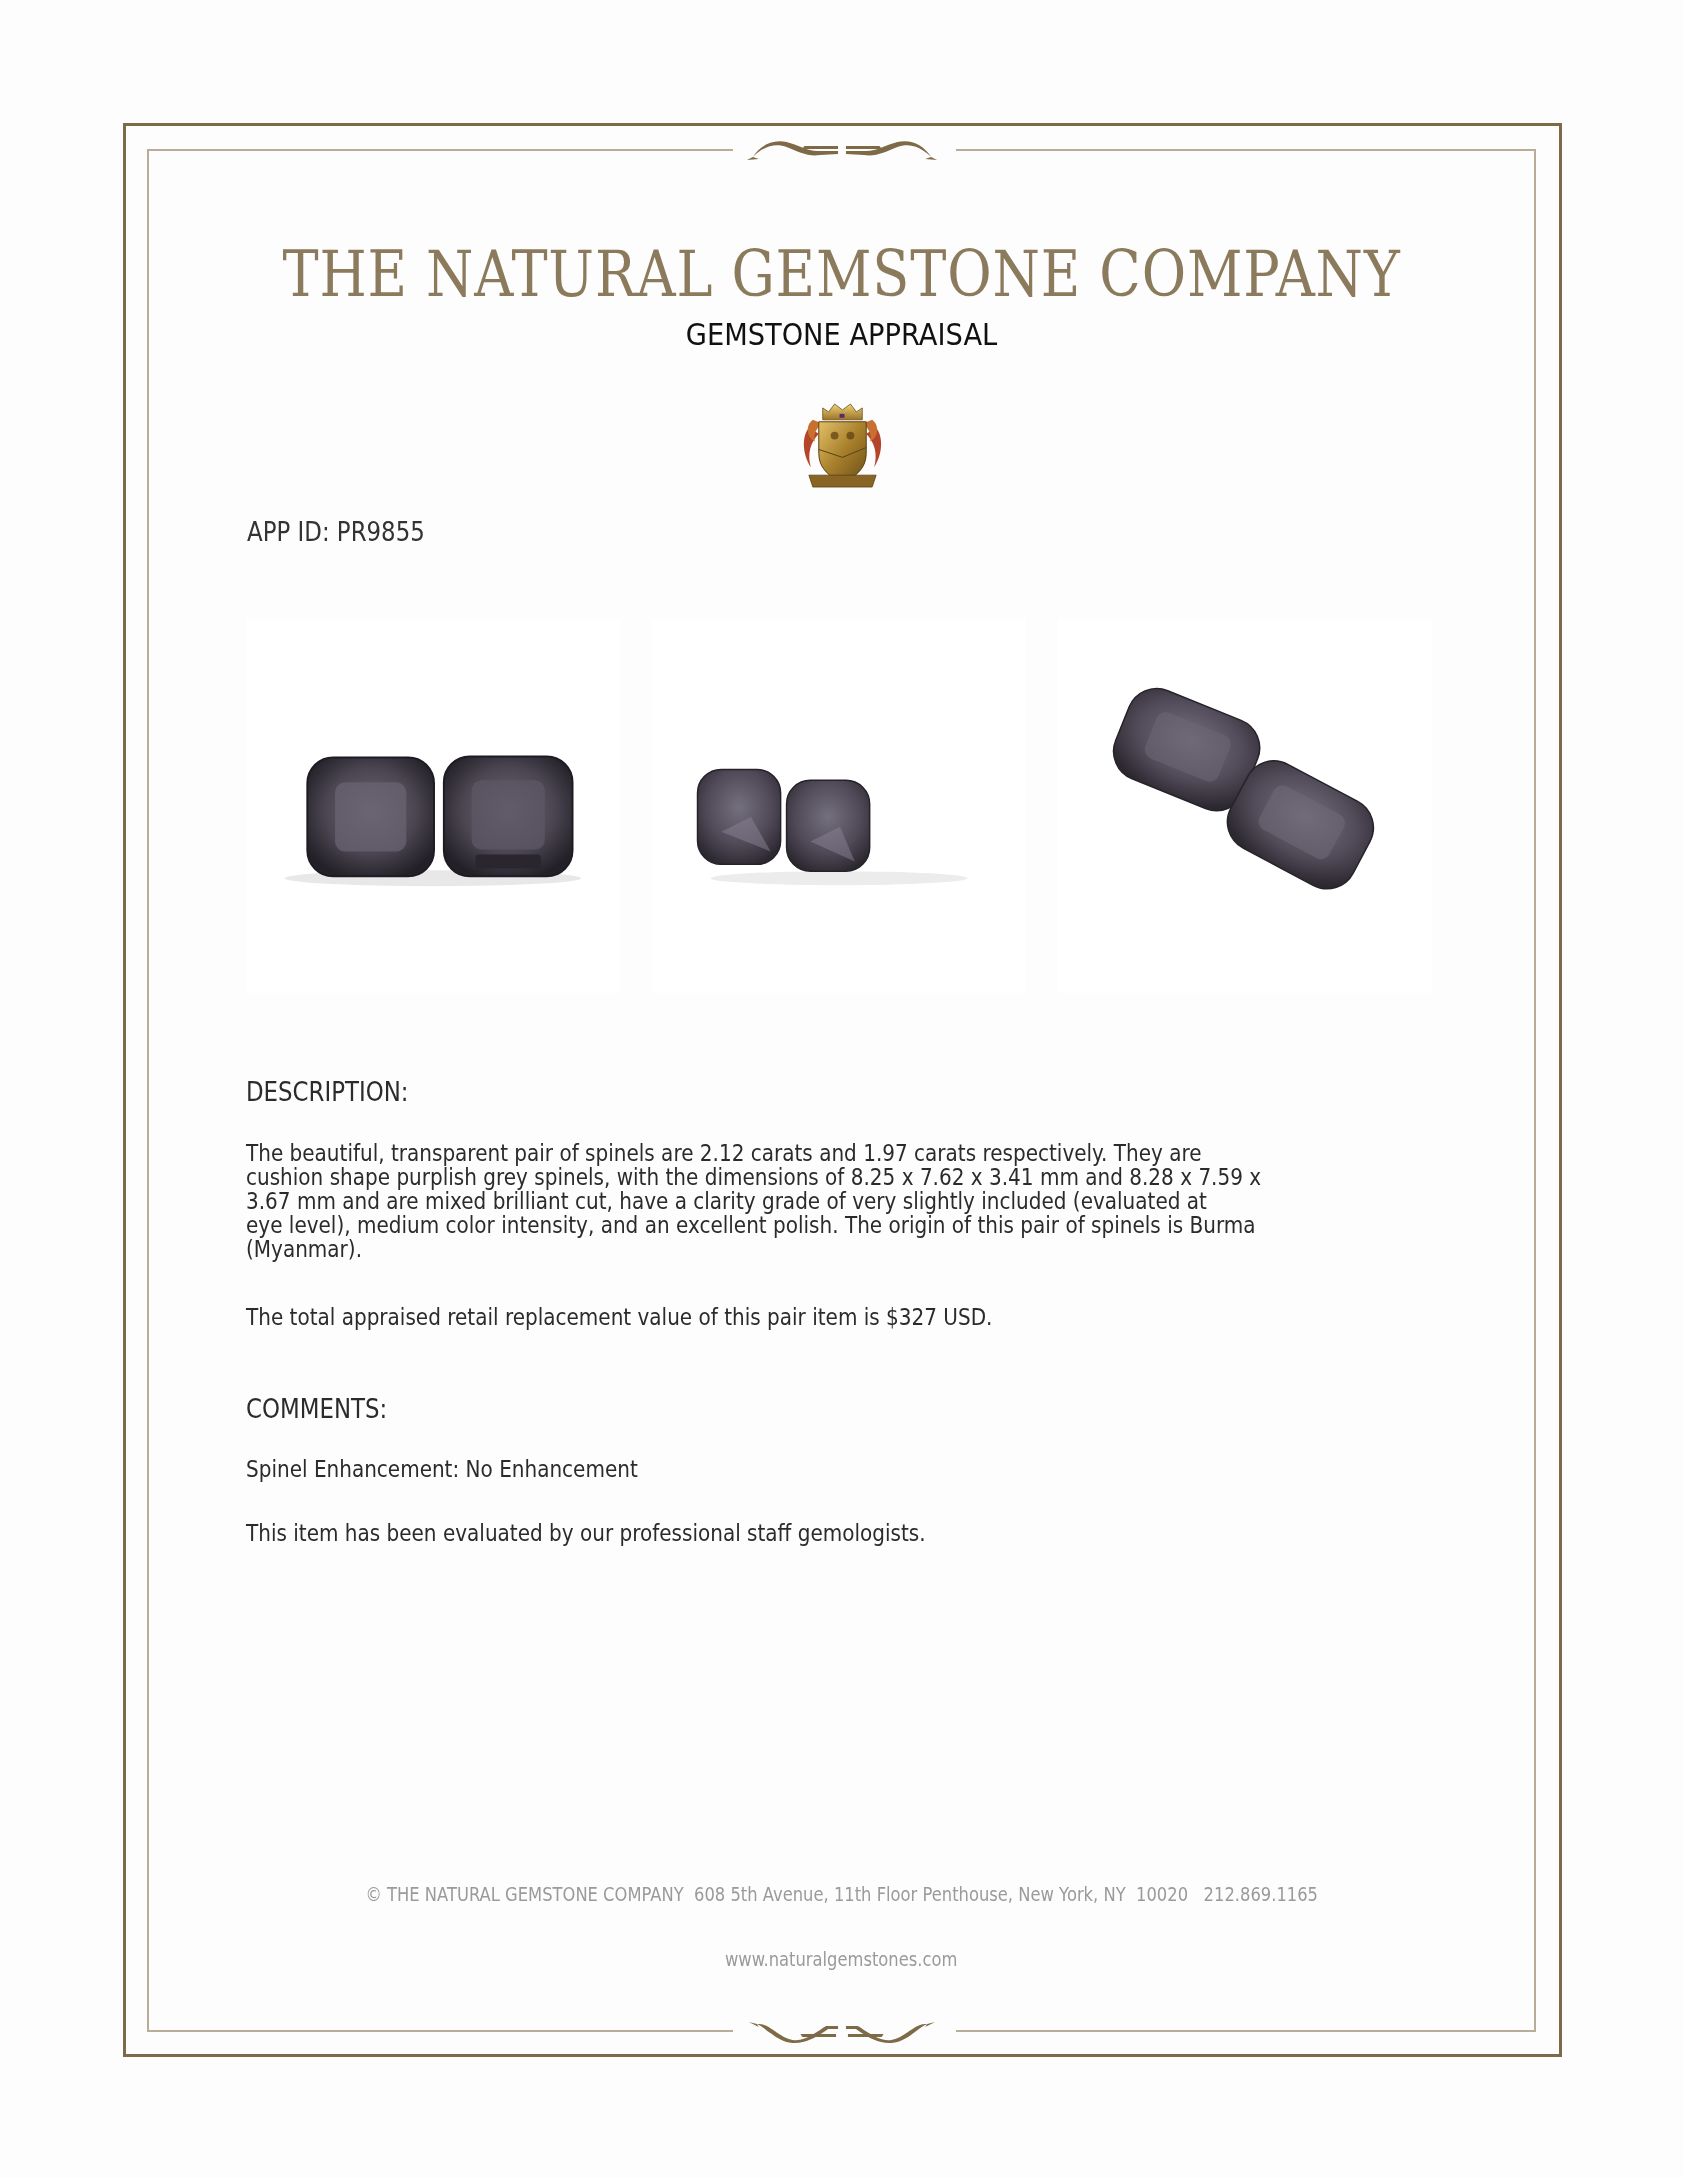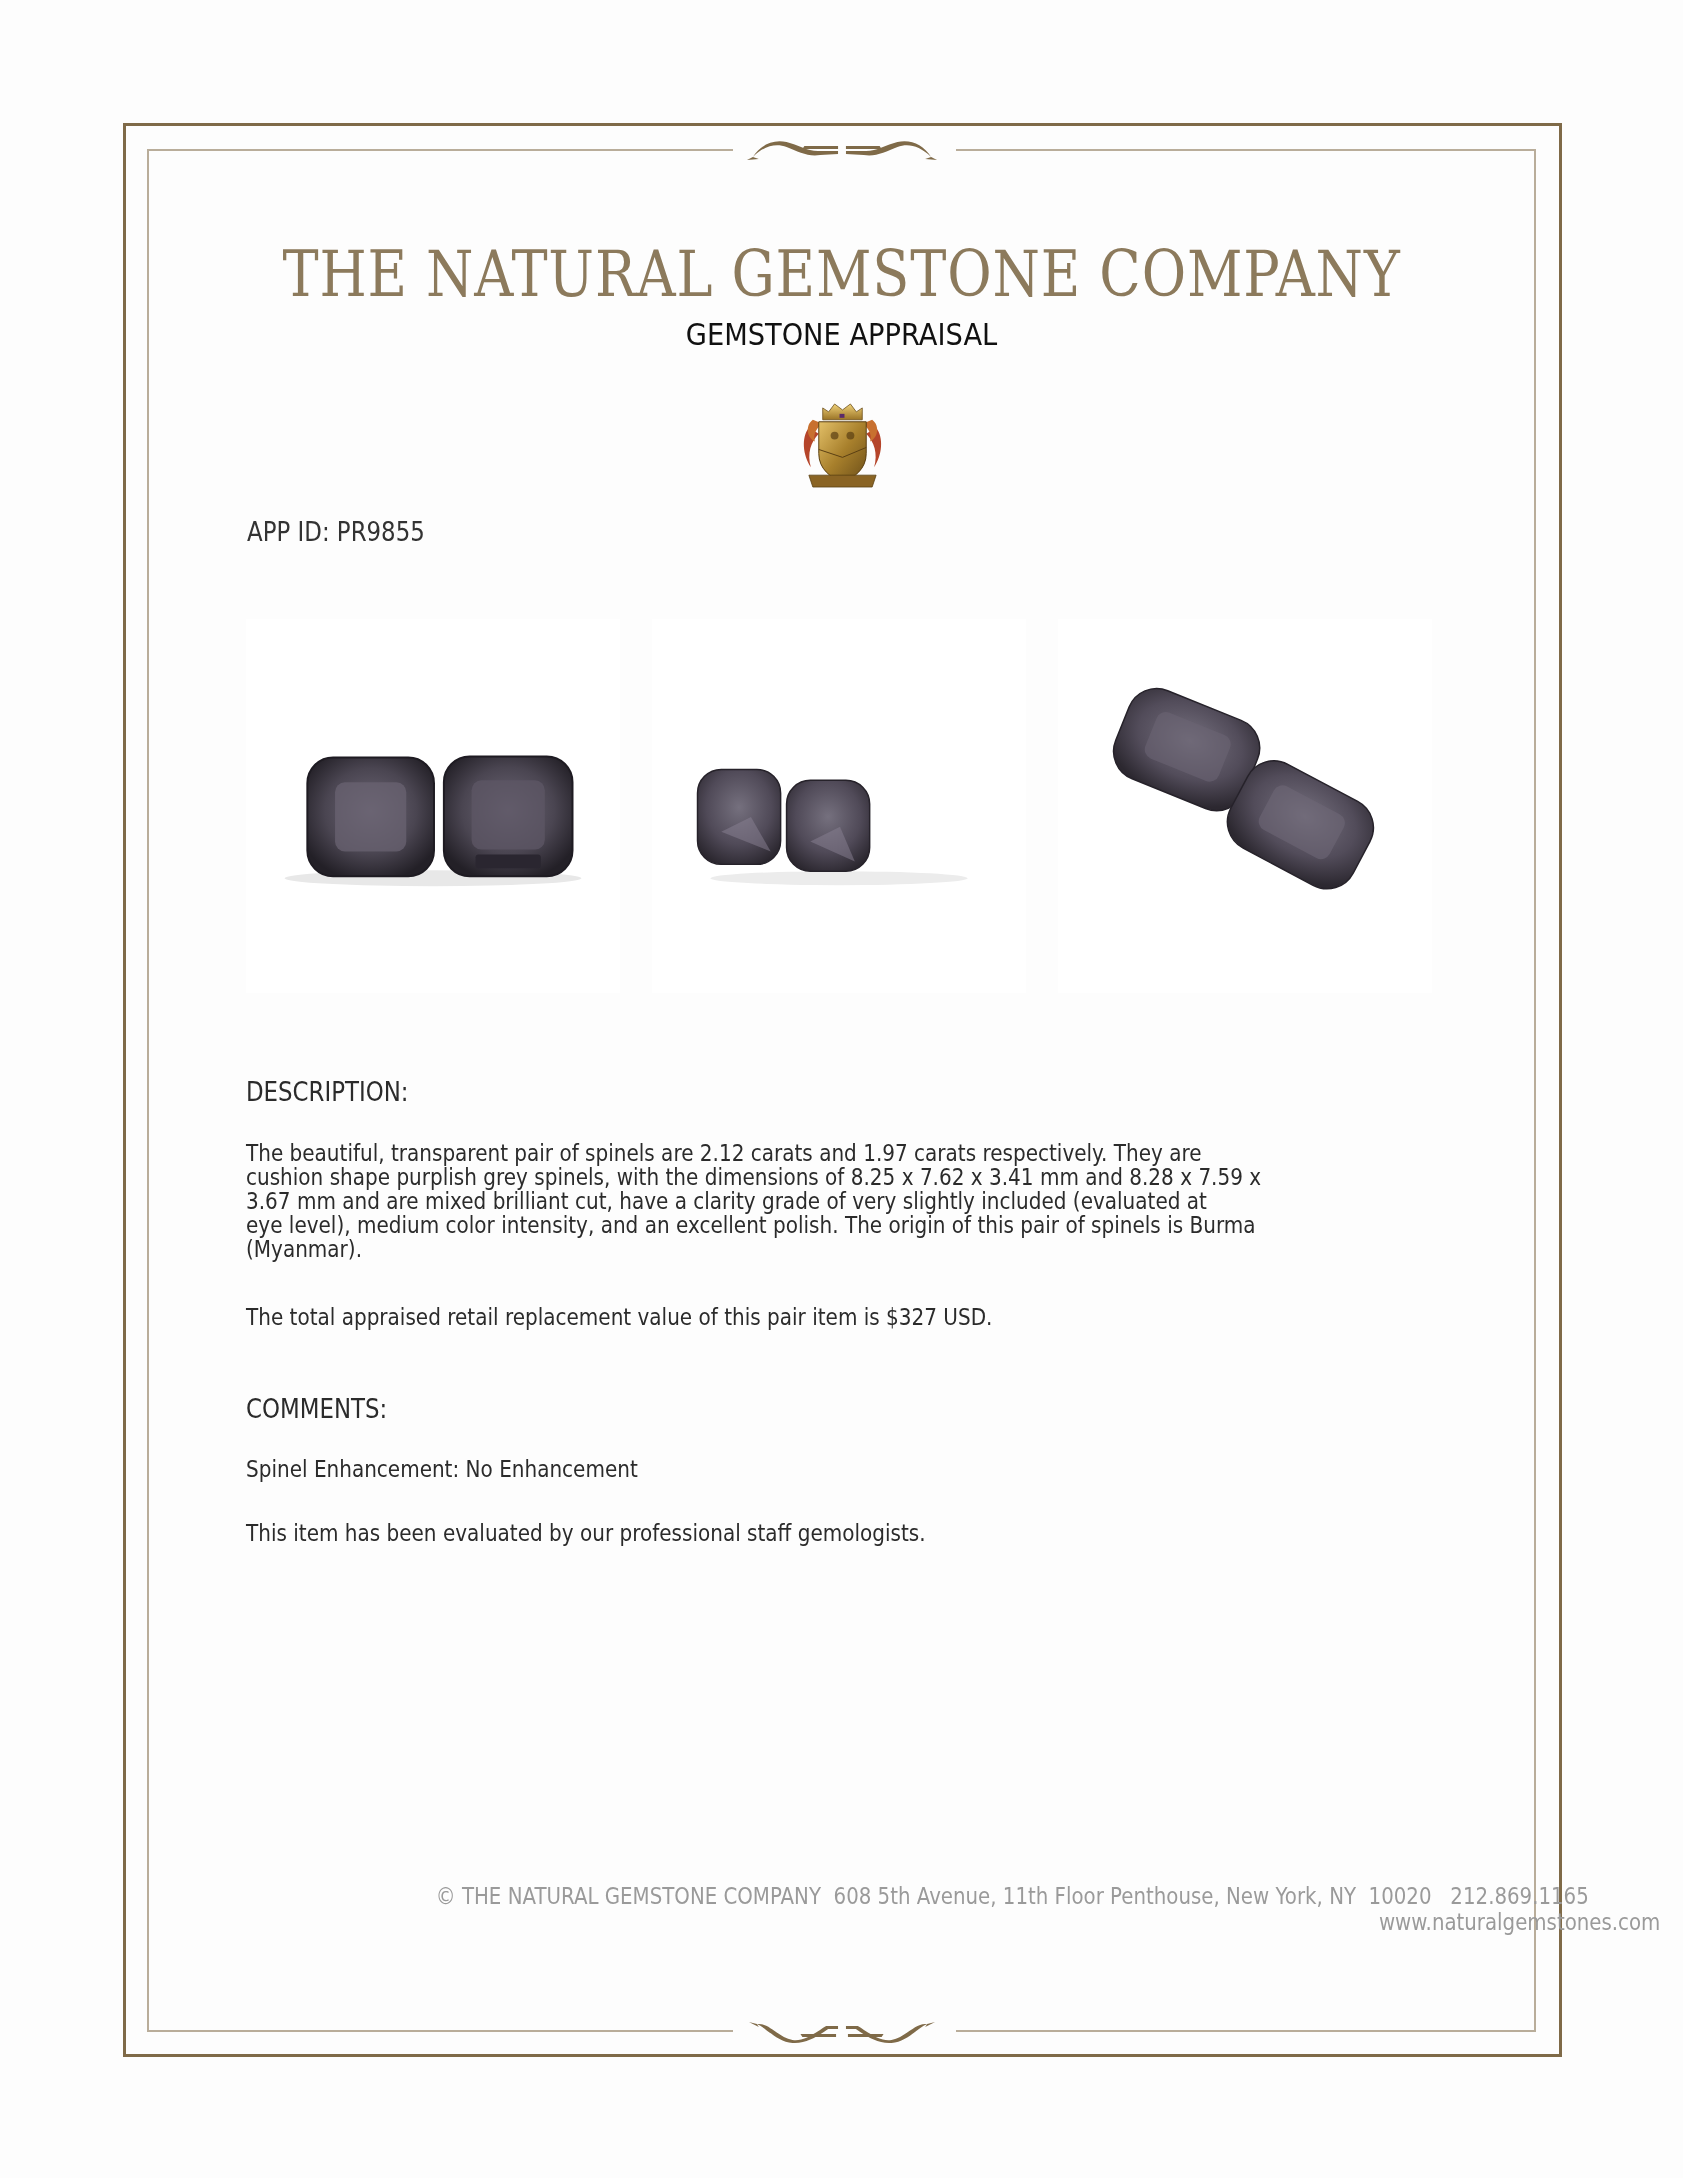--- a/index.html
+++ b/index.html
@@ -16,21 +16,21 @@
               font-family:"DejaVu Sans", sans-serif; font-size:31px; color:#111;
               transform:scaleX(0.88); transform-origin:center; }
   .crest { position:absolute; left:799px; top:398px; width:87px; height:95px; }
   .app-id { position:absolute; left:247px; top:517px; font-size:26px; color:#333;
             transform:scaleX(0.88); transform-origin:left; }
   .photo { position:absolute; top:619px; width:374px; height:374px; background:#ffffff; }
   .section-head { position:absolute; left:246px; font-size:26px; color:#2b2b2b;
                   transform:scaleX(0.88); transform-origin:left; white-space:nowrap; }
   .body-text { position:absolute; left:246px; width:1218px; font-size:23px; line-height:24px;
                color:#2b2b2b; transform:scaleX(0.87); transform-origin:left top; width:1396px; }
-  .footer { position:absolute; left:0; width:1683px; text-align:right; color:#9a9a9a; font-size:23px; }
+  .footer { position:absolute; left:0; width:1683px; text-align:center; color:#9a9a9a; font-size:19px; }
   .footer span { display:inline-block; transform:scaleX(0.86); }
 </style>
 </head>
 <body>
 
 <div class="outer-frame"></div>
 
 <div class="inner-line" style="left:147px; top:149px; width:586px; height:2px;"></div>
 <div class="inner-line" style="left:956px; top:149px; width:579px; height:2px;"></div>
 <div class="inner-line" style="left:147px; top:149px; width:2px; height:1883px;"></div>
@@ -157,16 +157,16 @@
 </div>
 <div class="body-text" style="top:1305px;">The total appraised retail replacement value of this pair item is $327 USD.</div>
 
 <div class="section-head" style="top:1394px;">COMMENTS:</div>
 <div class="body-text" style="top:1457px;">Spinel Enhancement: No Enhancement</div>
 <div class="body-text" style="top:1521px;">This item has been evaluated by our professional staff gemologists.</div>
 
 <div class="footer" style="top:1883px;">
   <span style="white-space:pre;">© THE NATURAL GEMSTONE COMPANY  608 5th Avenue, 11th Floor Penthouse, New York, NY  10020   212.869.1165</span>
 </div>
-<div class="footer" style="top:1909px;">
+<div class="footer" style="top:1948px;">
   <span>www.naturalgemstones.com</span>
 </div>
 
 
 </body></html>

